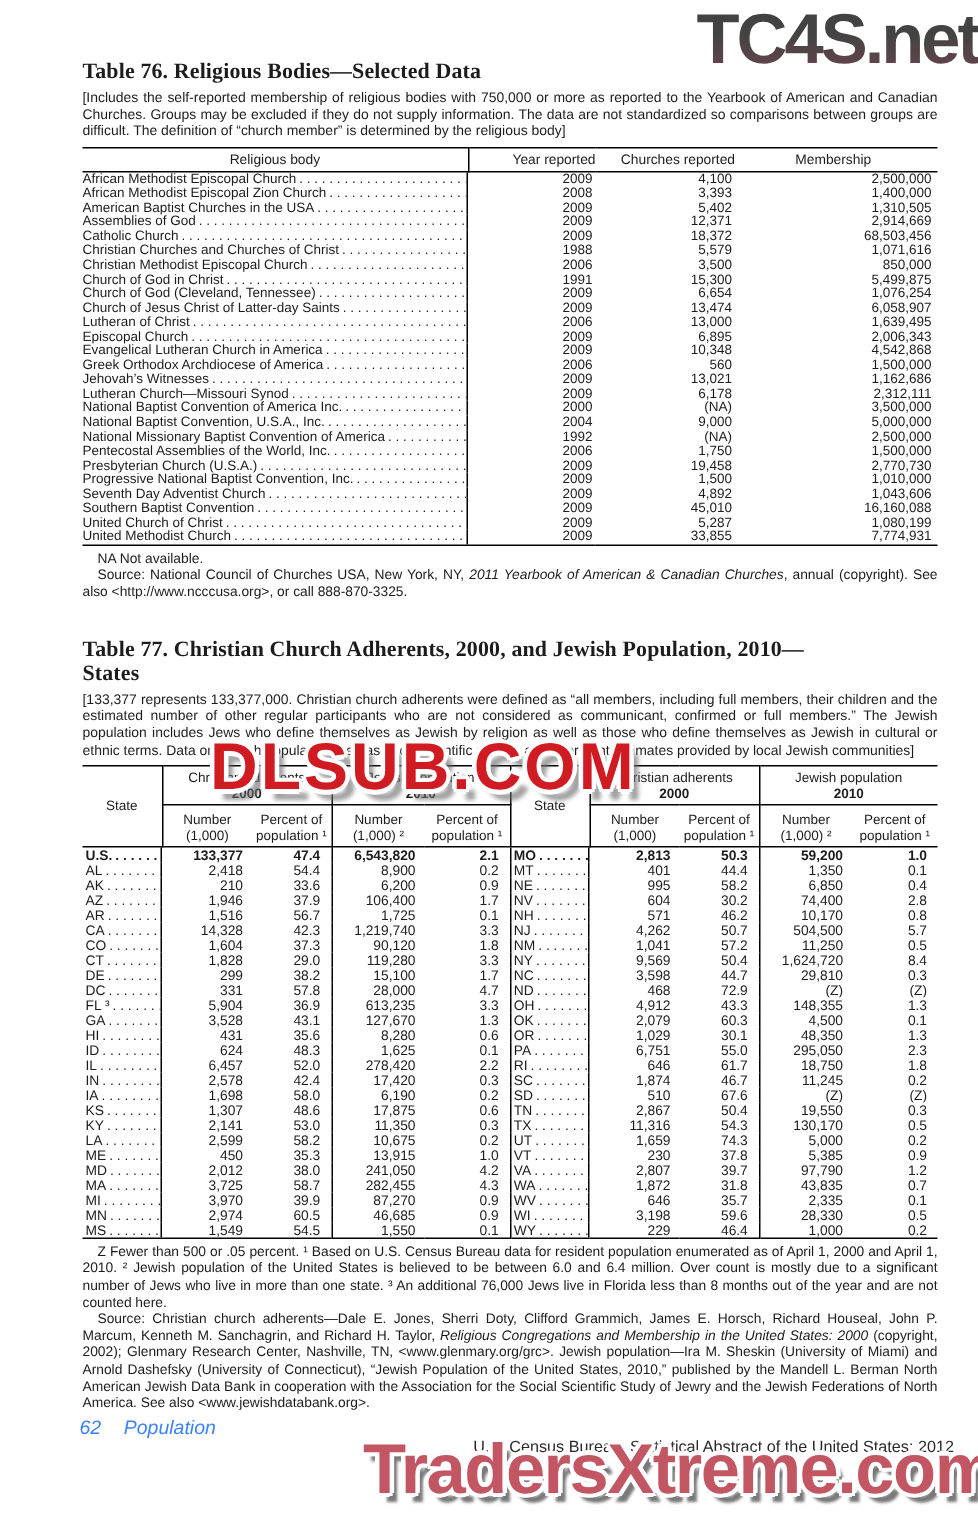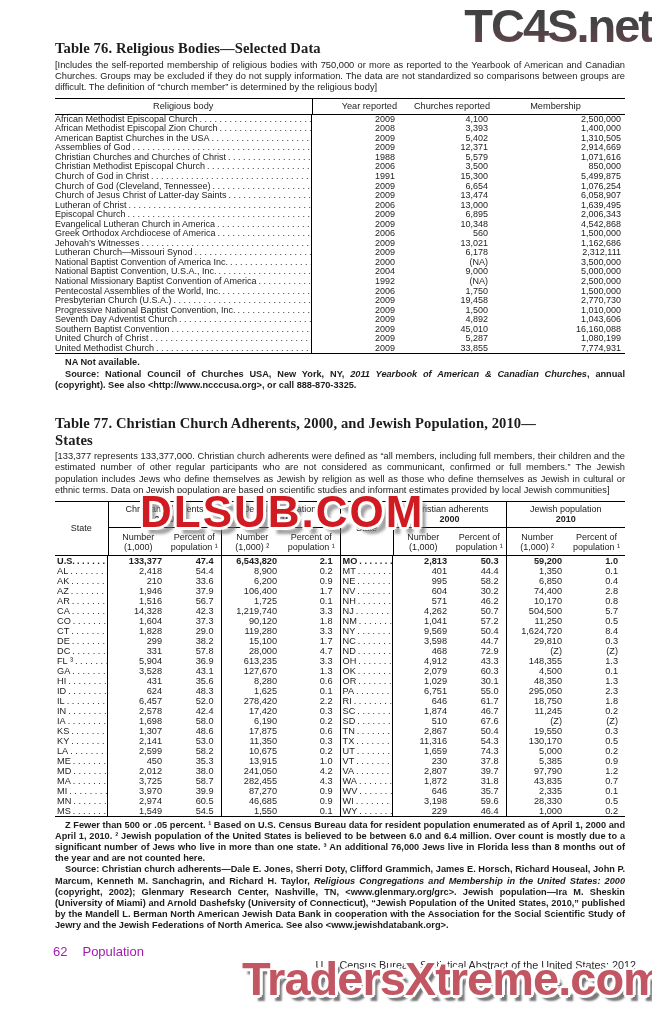--- a/index.html
+++ b/index.html
@@ -32,40 +32,40 @@
   #t76 td{line-height:9.55px;}
   #t76 td.name{border-right:1px solid #000;}
   #t76 td.num{text-align:right;padding-right:2px;}
   #t76 td.mem{padding-right:4px;}
   .lead{display:flex;align-items:baseline;}
   .lbl{white-space:nowrap;}
   .dots{flex:1;overflow:hidden;white-space:nowrap;margin-left:2px;}
   .dots::after{content:" . . . . . . . . . . . . . . . . . . . . . . . . . . . . . . . . . . . . . . . . . . . . . . . . . . . . . . . .";}
 
   
-  .footnotes{font-size:9.2px;line-height:11.2px;text-align:justify;margin-top:3px;font-weight:bold;}
+  .footnotes{font-size:9.2px;line-height:11.2px;text-align:justify;margin-top:3px;}
   .footnotes p{margin:0;text-indent:10px;}
 
   
   #t77{margin-top:4px;border-top:1.6px solid #000;border-bottom:1.6px solid #000;font-size:9.2px;}
   #t77 thead th{font-size:9px;line-height:10.5px;white-space:normal;}
   #t77 th.st{vertical-align:middle;text-align:center;border-bottom:1.2px solid #000;}
   #t77 th.grp{border-bottom:.9px solid #000;text-align:center;vertical-align:middle;height:25px;}
   #t77 th.grp .gname{display:block;}
   #t77 th.grp .gyear{display:block;font-weight:bold;}
   #t77 th.sub{border-bottom:1.2px solid #000;text-align:center;vertical-align:bottom;height:25px;padding-bottom:2px;}
   #t77 td{line-height:10px;}
   #t77 td.st{padding-left:2px;}
   #t77 td.n{text-align:right;padding-right:6px;}
   #t77 td.p{text-align:right;padding-right:7px;}
   #t77 .bR{border-right:1px solid #000;}
   #t77 tr.us-row td{font-weight:bold;}
 
   
-  .footer-left{position:absolute;left:53px;top:944px;font-size:13px;color:#a21caf;}
+  .footer-left{position:absolute;left:53px;top:944px;font-size:13px;color:#3b82f6;font-style:italic;}
   .footer-left .sec{margin-left:15px;}
   .footer-right{position:absolute;right:16px;top:959px;font-size:10.8px;color:#2a2a2a;}
 
   
   .wm{position:absolute;z-index:10;font-family:"Liberation Sans","DejaVu Sans",sans-serif;font-weight:bold;pointer-events:none;}
   .wm-top{top:-2px;right:0;font-size:47px;letter-spacing:-2px;color:#474042;}
   @supports (-webkit-background-clip:text){
     .wm-top{
       background:linear-gradient(180deg,#414144 0%,#434343 45%,#5d4449 78%,#774a4e 100%);
       -webkit-background-clip:text;background-clip:text;color:transparent;
@@ -138,20 +138,29 @@
           <td class="num mem">1,310,505</td>
         </tr>
         <tr>
           <td class="name lead">
             <span class="lbl">Assemblies of God</span>
             <span class="dots"></span>
           </td>
           <td class="num">2009</td>
           <td class="num">12,371</td>
           <td class="num mem">2,914,669</td>
+        </tr>
+        <tr>
+          <td class="name lead">
+            <span class="lbl">Catholic Church</span>
+            <span class="dots"></span>
+          </td>
+          <td class="num">2009</td>
+          <td class="num">18,372</td>
+          <td class="num mem">68,503,456</td>
         </tr>
         <tr>
           <td class="name lead">
             <span class="lbl">Christian Churches and Churches of Christ</span>
             <span class="dots"></span>
           </td>
           <td class="num">1988</td>
           <td class="num">5,579</td>
           <td class="num mem">1,071,616</td>
         </tr>

